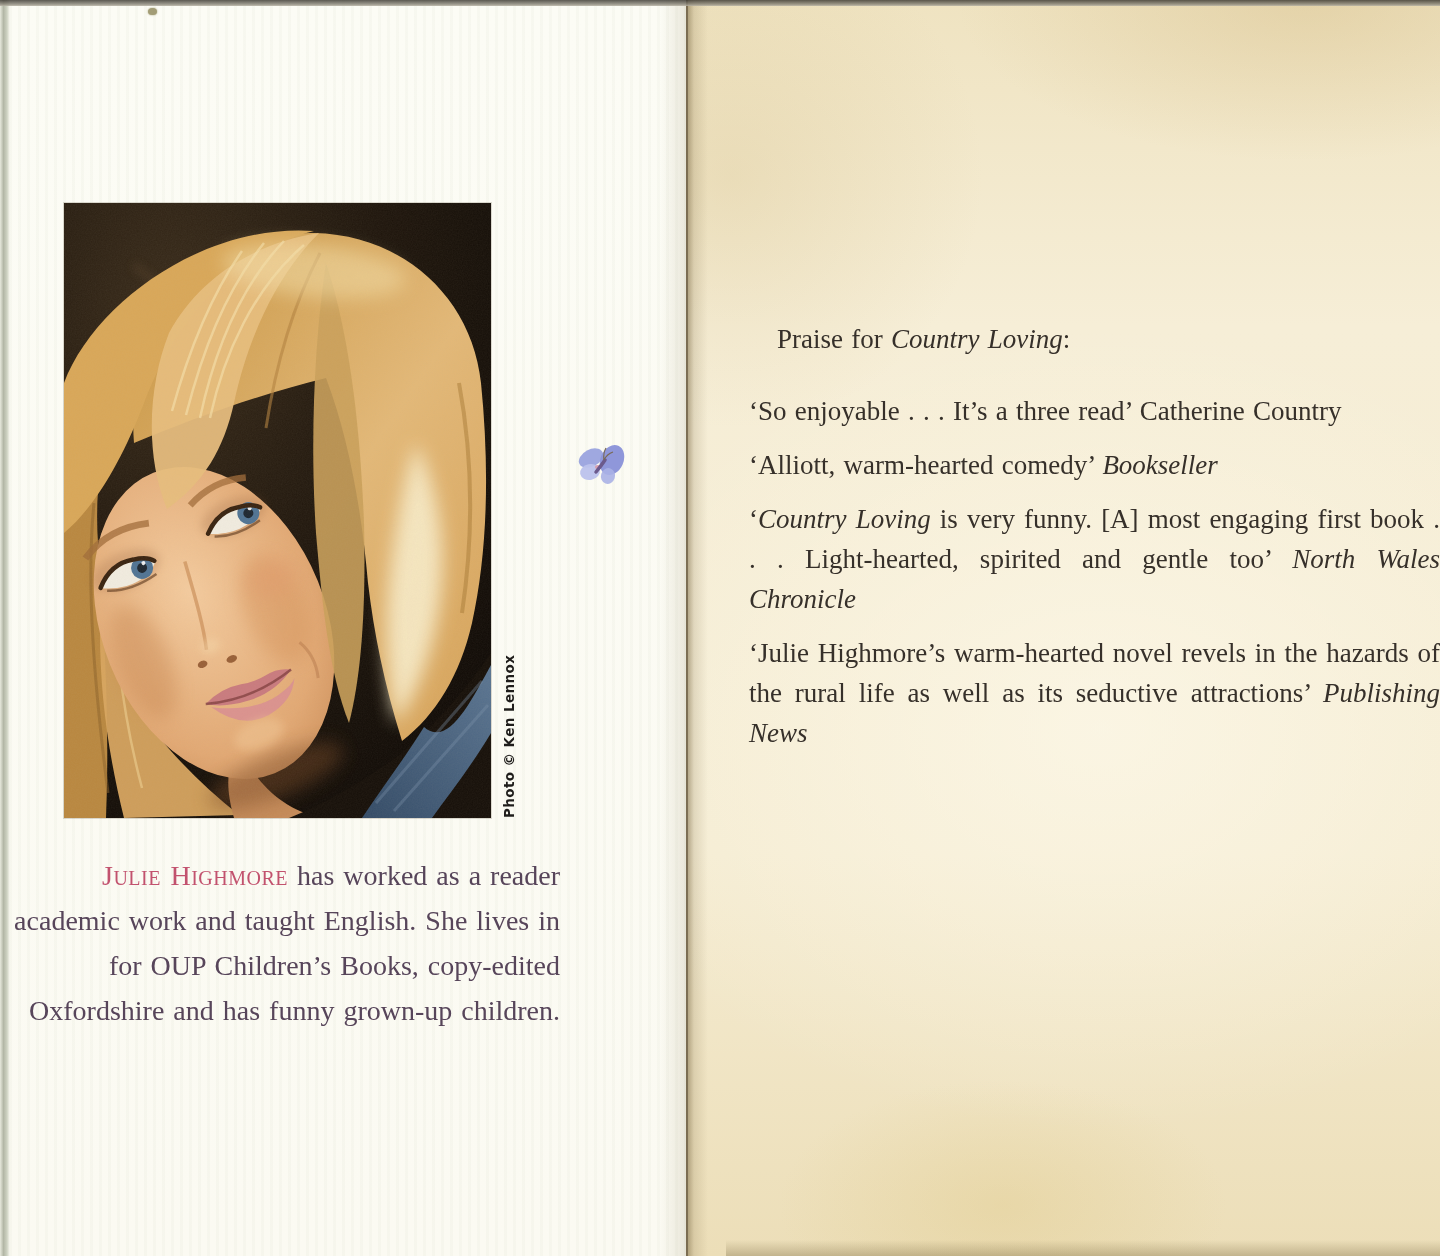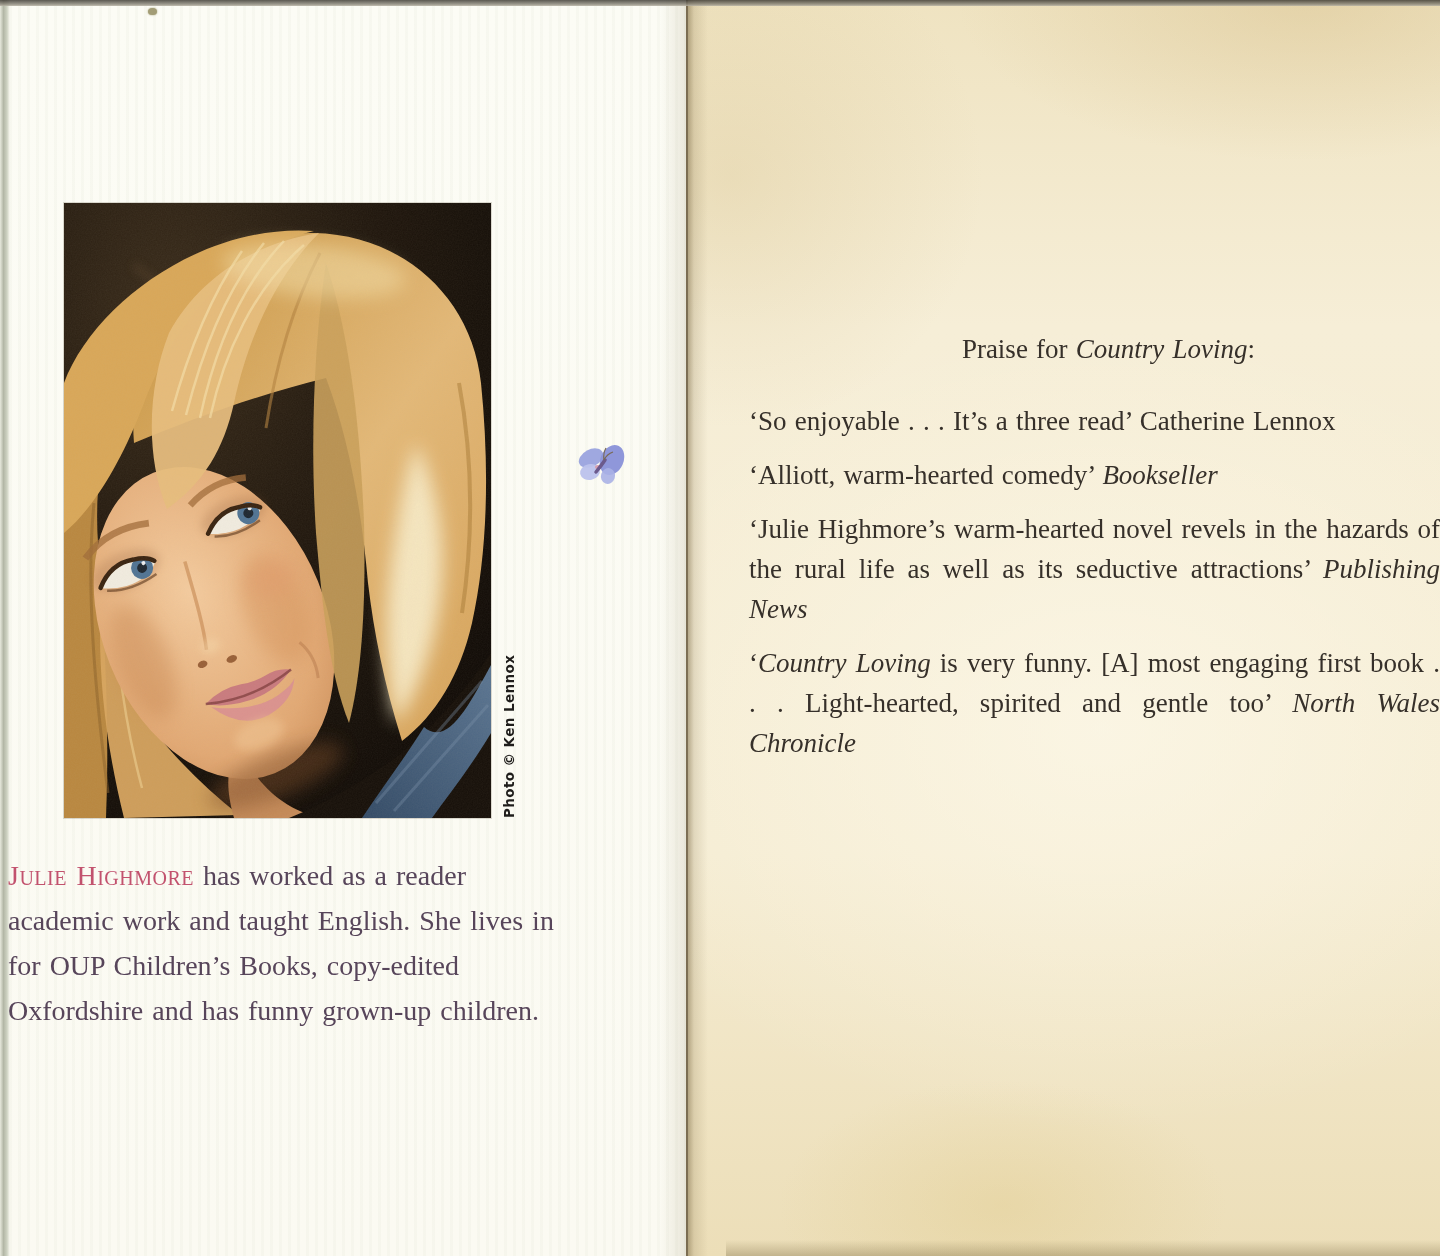--- a/index.html
+++ b/index.html
@@ -23,21 +23,21 @@
       box-shadow:0 0 0 1px rgba(120,110,90,.25);}
   .photo svg{display:block;}
 
   .photo-credit{position:absolute;left:501px;top:818px;transform:rotate(-90deg);
       transform-origin:0 0;white-space:nowrap;
       font-family:"DejaVu Sans","Liberation Sans",sans-serif;
       font-size:13.5px;font-weight:bold;letter-spacing:.4px;color:#1f1d1b;}
 
   .butterfly{position:absolute;left:578px;top:436px;width:50px;height:60px;}
 
-  .bio{position:absolute;left:8px;top:853px;width:552px;text-align:left;
+  .bio{position:absolute;left:8px;top:853px;width:552px;text-align:right;
       font-size:28px;line-height:45px;color:#57455a;word-spacing:2px;}
   .bio .name{font-variant:small-caps;color:#c2526e;letter-spacing:.5px;}
   .italic{font-style:italic;}
 
   
   .right-page{position:absolute;left:686px;top:0;width:754px;height:1256px;
     background:
       radial-gradient(ellipse 560px 260px at 82% 0%, rgba(210,184,128,.38), rgba(210,184,128,0) 62%),
       radial-gradient(ellipse 420px 420px at 6% 14%, rgba(213,191,137,.30), rgba(213,191,137,0) 60%),
       radial-gradient(ellipse 760px 560px at 55% 58%, rgba(255,252,240,.55), rgba(255,252,240,0) 72%),
@@ -45,21 +45,21 @@
       linear-gradient(#efe3c1,#f6eed7 26%,#f5ecd2 68%,#ecdeb8);}
   .right-page::before{content:"";position:absolute;left:0;top:0;width:22px;height:100%;
       background:linear-gradient(to right,#8f7f5c,#c7b astonishing 0) ;
       background:linear-gradient(to right,rgba(126,109,72,.65),rgba(126,109,72,.18) 8px,rgba(126,109,72,0) 22px);}
   .right-page::after{content:"";position:absolute;left:40px;bottom:0;width:714px;height:16px;
       background:linear-gradient(to top,rgba(118,102,62,.35),rgba(118,102,62,0));}
   .gutter-line{position:absolute;left:0;top:0;width:2px;height:100%;background:#6f6149;opacity:.8;}
 
   .praise-block{position:absolute;left:63px;top:316px;width:691px;color:#36302a;
       font-size:27px;line-height:40px;word-spacing:1.5px;}
-  .praise-heading{text-align:center;margin:13px 0 32px 28px;}
+  .praise-heading{text-align:left;margin:3px 0 32px 28px;}
   .quote{margin:0 0 14px 0;}
   .quote.justify{text-align:justify;}
 </style>
 </head>
 <body>
 
 <div class="canvas">
 
   <div class="left-page">
     <div class="edge-strip"></div>
@@ -192,25 +192,25 @@
       <div class="bio-line">Oxfordshire and has funny grown-up children.</div>
     </div>
   </div>
 
   <div class="right-page">
     <div class="gutter-line"></div>
 
     <div class="praise-block">
       <div class="praise-heading"><span>Praise for </span><span class="italic">Country Loving</span><span>:</span></div>
 
-      <p class="quote"><span>‘So enjoyable . . . It’s a three read’ </span><span>Catherine Lennox</span></p>
+      <p class="quote"><span>‘So enjoyable . . . It’s a three read’ </span><span>Catherine Country</span></p>
 
       <p class="quote"><span>‘Alliott, warm-hearted comedy’ </span><span class="italic">Bookseller</span></p>
 
+      <p class="quote justify"><span>‘</span><span class="italic">Country Loving</span><span> is very funny. [A] most engaging first book . . . Light-hearted, spirited and gentle too’ </span><span class="italic">North Wales Chronicle</span></p>
+
       <p class="quote justify"><span>‘Julie Highmore’s warm-hearted novel revels in the hazards of the rural life as well as its seductive attractions’ </span><span class="italic">Publishing News</span></p>
-
-      <p class="quote justify"><span>‘</span><span class="italic">Country Loving</span><span> is very funny. [A] most engaging first book . . . Light-hearted, spirited and gentle too’ </span><span class="italic">North Wales Chronicle</span></p>
     </div>
 
   </div>
 
   <div class="scan-topline"></div>
 </div>
 
 </body></html>

